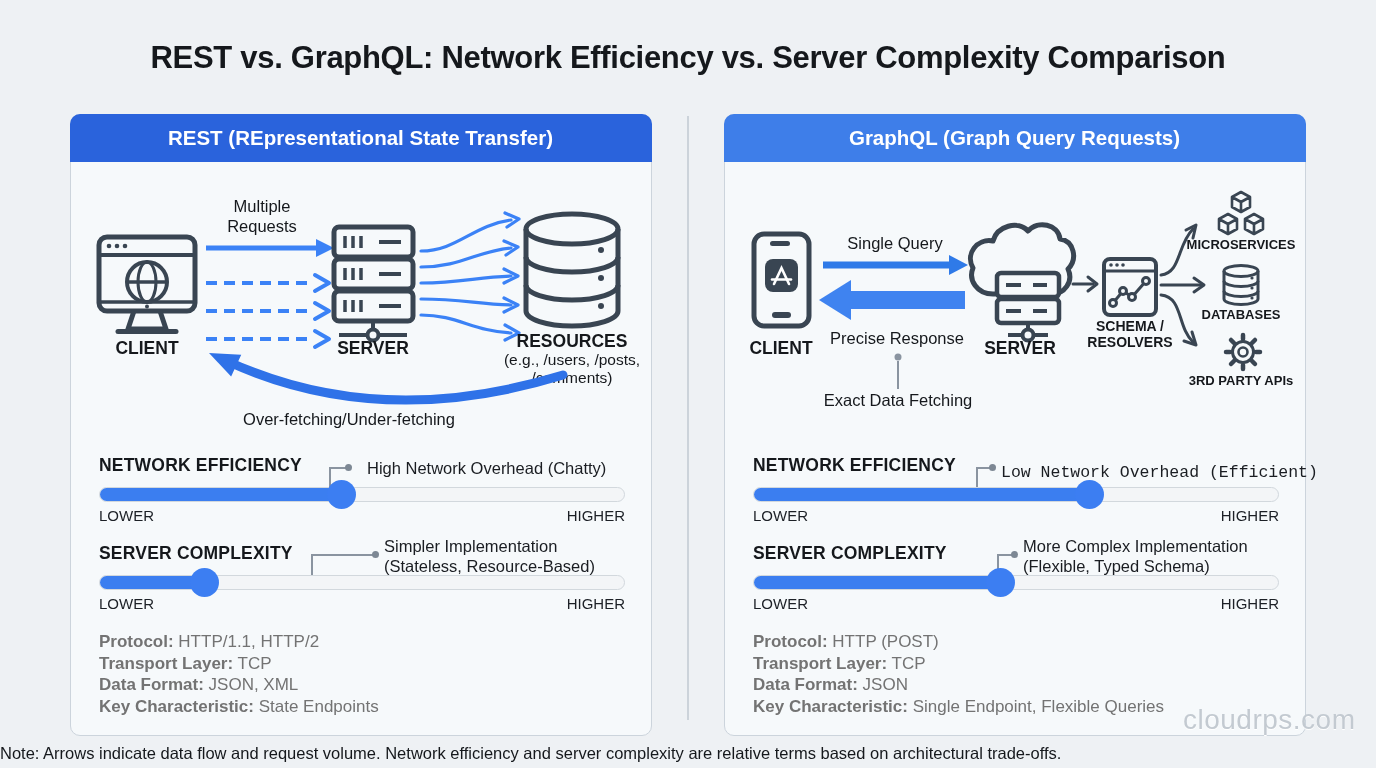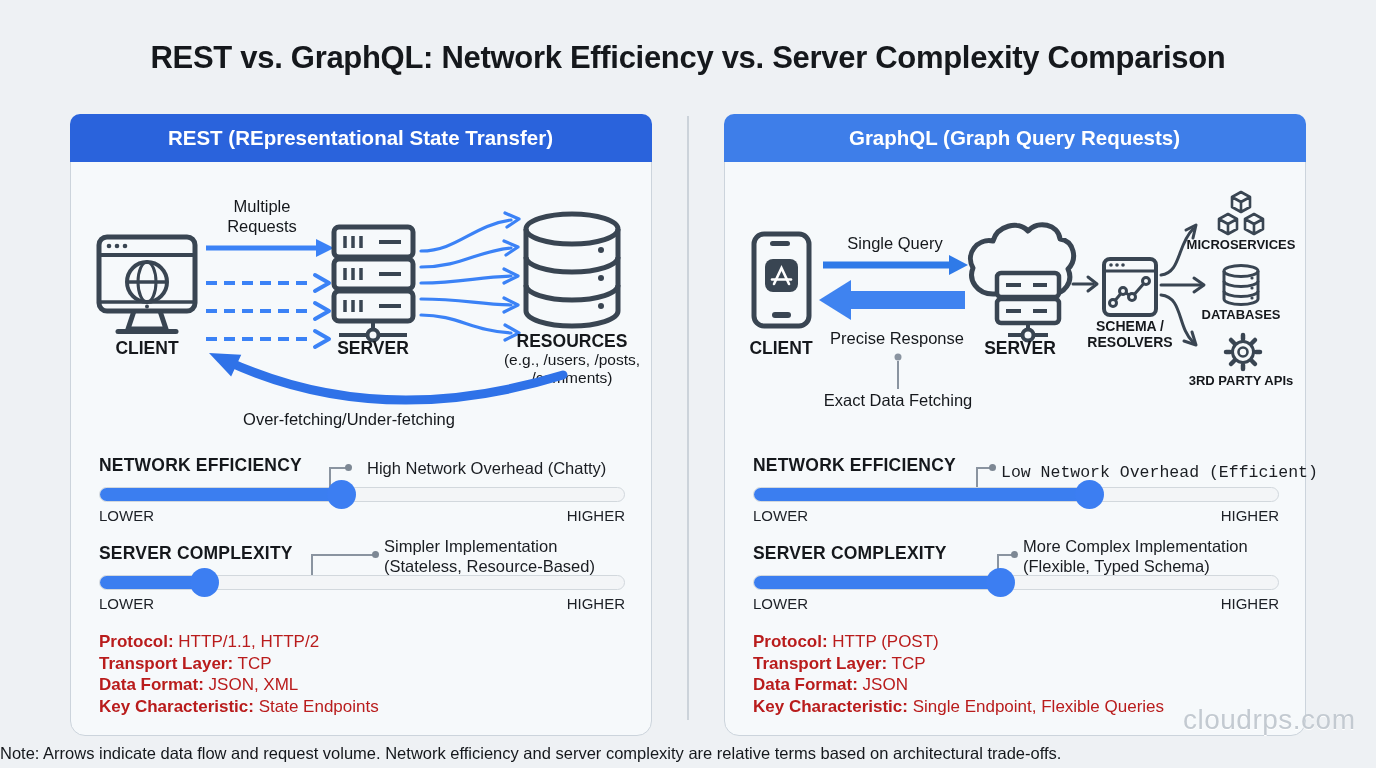--- a/index.html
+++ b/index.html
@@ -8,21 +8,21 @@
     background:#eef1f4;
     font-family:"Liberation Sans","DejaVu Sans",sans-serif;
     color:#16191d;
   }
   .page-title{
     position:absolute;left:0;top:40px;width:1376px;text-align:center;
     font-size:31px;font-weight:700;letter-spacing:-0.3px;color:#15181c;
   }
   .panel{
     position:absolute;top:114px;width:582px;height:622px;
-    background:#f6f9fb;border:1.5px solid #ccd4dc;border-radius:15px;
+    background:#f6f9fb;border:1.5px solid #ccd4dc;border-radius:10px;
     box-sizing:border-box;
   }
   .panel-header{
     position:absolute;left:-1.5px;top:-1.5px;width:582px;height:48px;
     border-radius:10px 10px 0 0;color:#ffffff;text-align:center;
     font-size:20.5px;font-weight:700;line-height:48px;
   }
   .divider{
     position:absolute;left:687px;top:116px;width:2px;height:604px;
     background:#ccd3da;
@@ -48,21 +48,21 @@
   }
   .slider-fill{position:absolute;left:0;top:0;height:13px;border-radius:9px;background:#3b7ef0;}
   .slider-knob{
     position:absolute;top:-8px;width:29px;height:29px;border-radius:50%;
     background:#3c7ef2;
   }
   .range-row{
     position:absolute;left:28px;width:526px;display:flex;justify-content:space-between;
     font-size:15px;font-weight:500;color:#1c2026;
   }
-  .details{position:absolute;left:28px;top:516px;font-size:17px;line-height:21.5px;color:#b91c1c;}
+  .details{position:absolute;left:28px;top:516px;font-size:17px;line-height:21.5px;color:#737373;}
   .details b{font-weight:700;}
   .footer-note{
     position:absolute;left:0;top:744px;width:1376px;
     font-size:16.5px;color:#15181c;
   }
   .watermark{
     position:absolute;left:1183px;top:704px;font-size:28px;font-weight:500;
     color:#c3cad1;letter-spacing:0.5px;text-shadow:0 1px 0 #ffffff;
   }
 </style>

